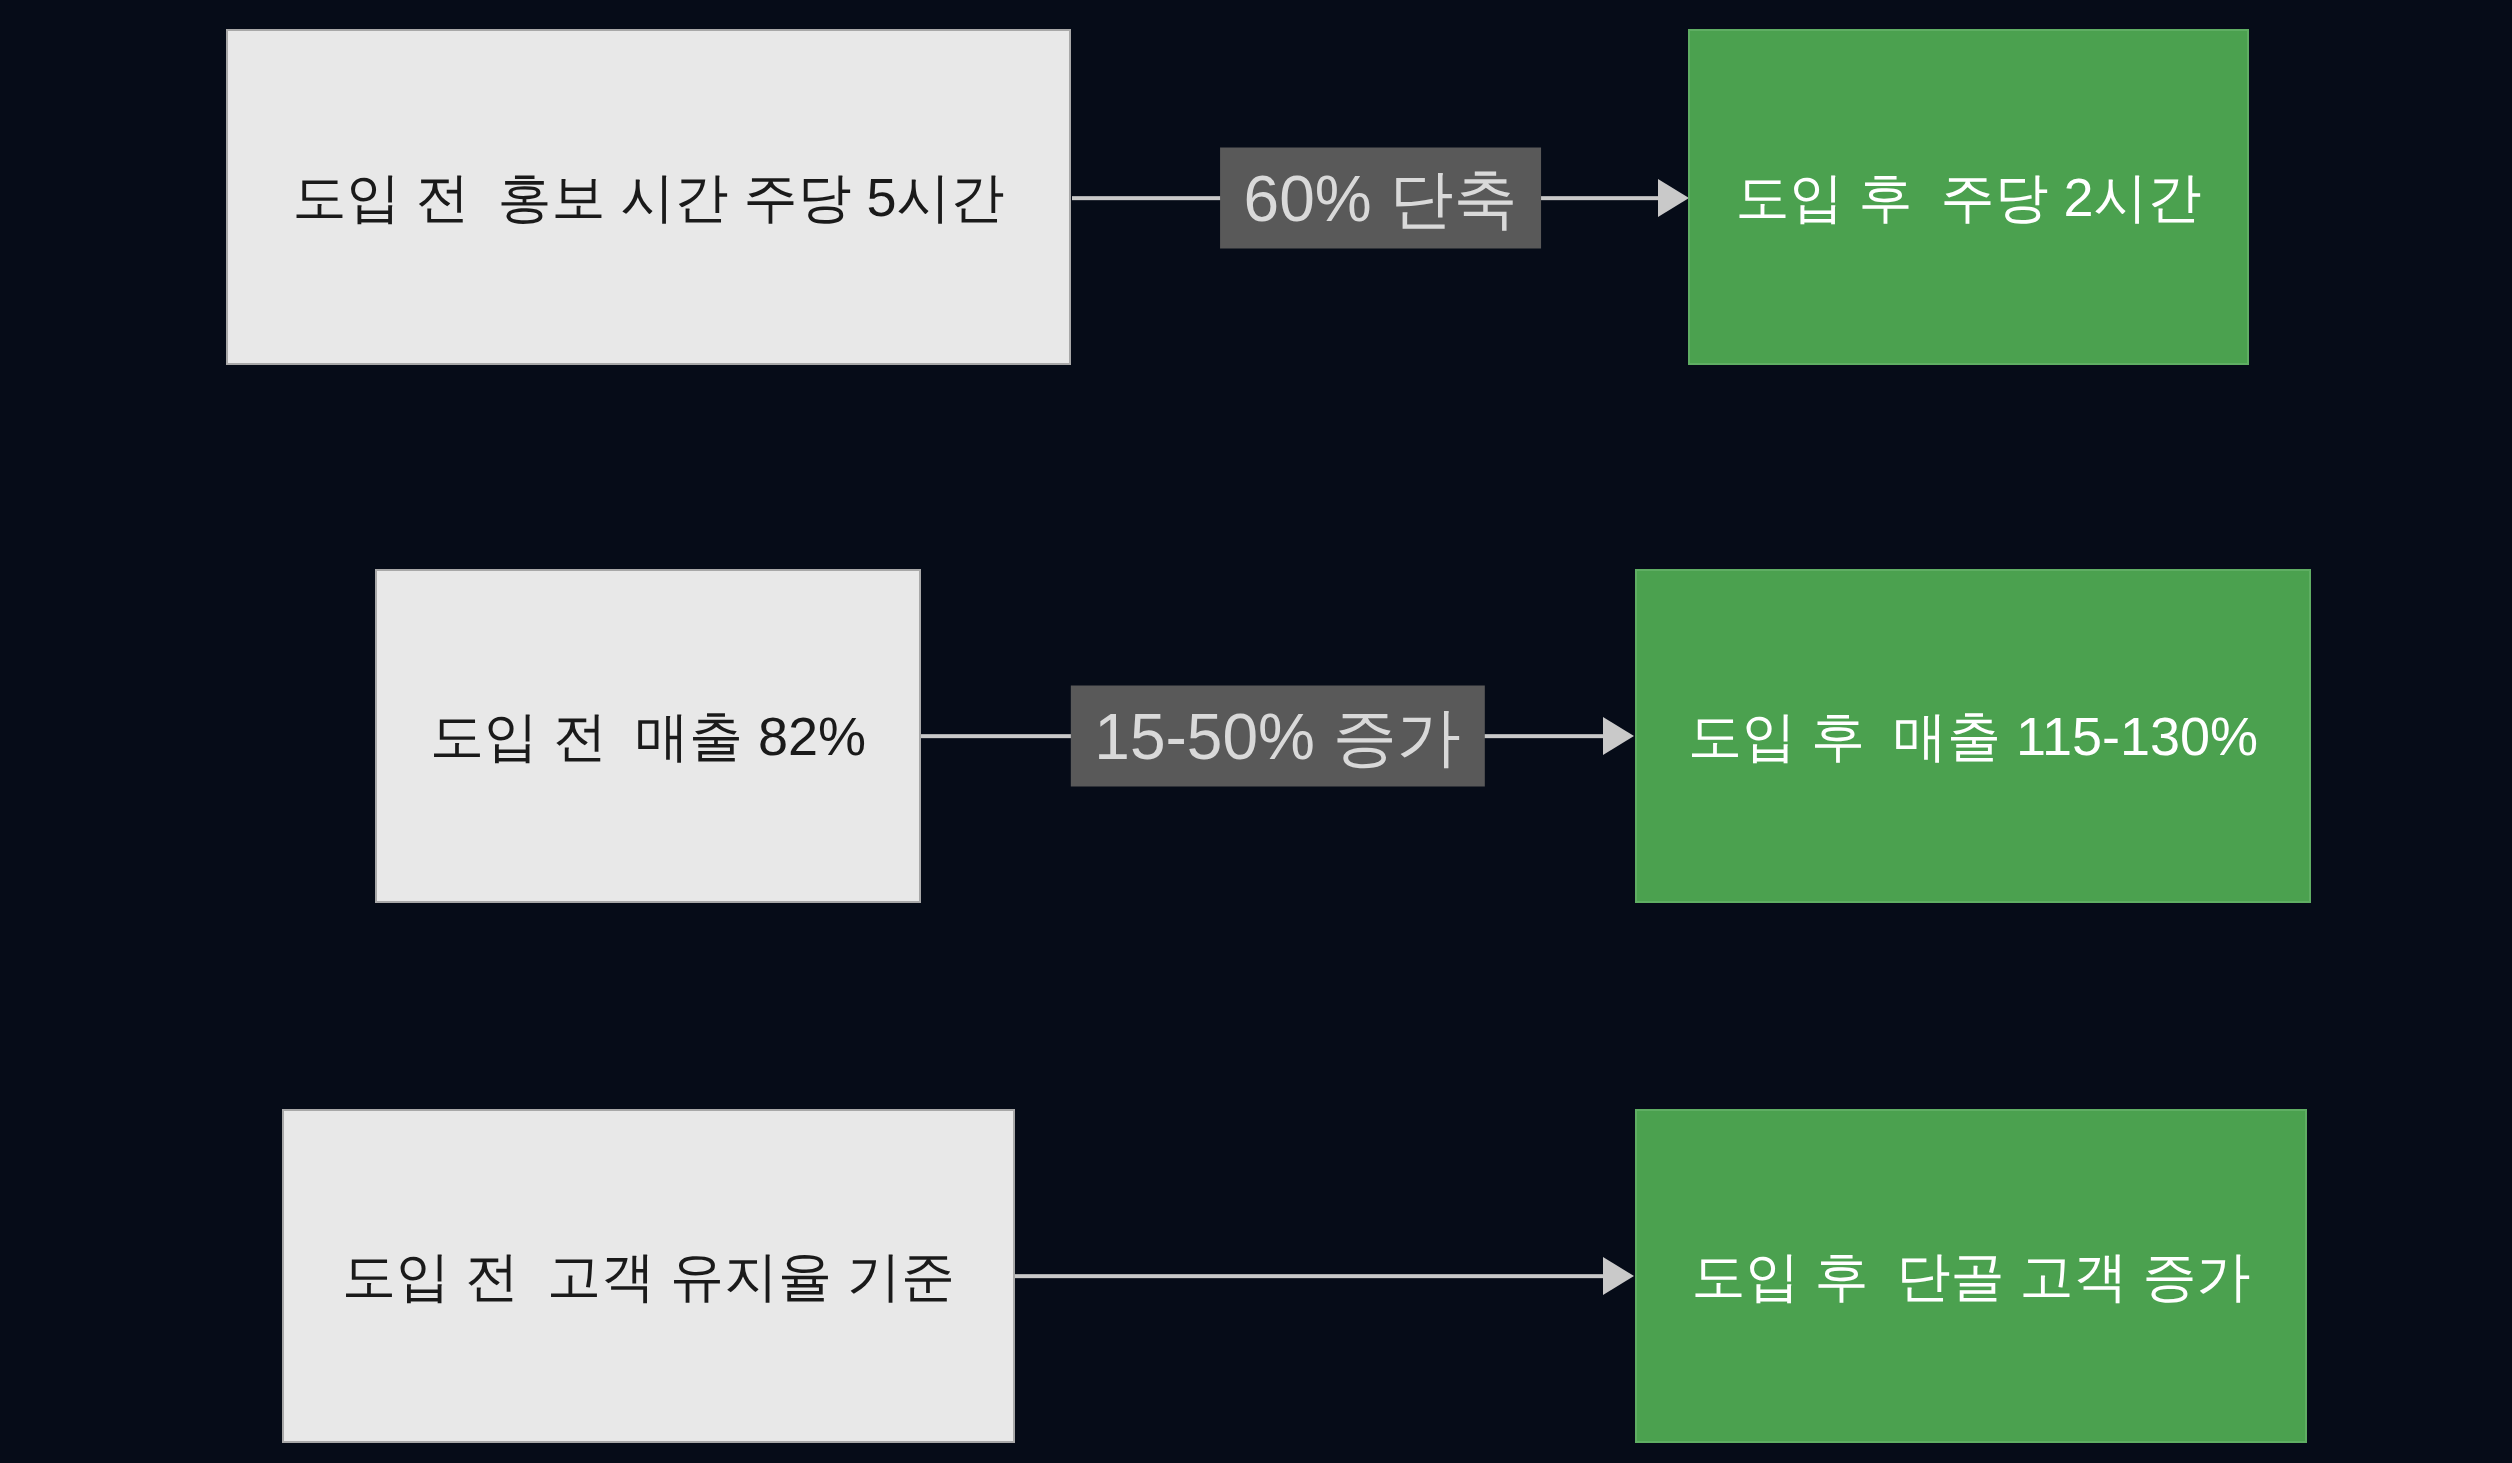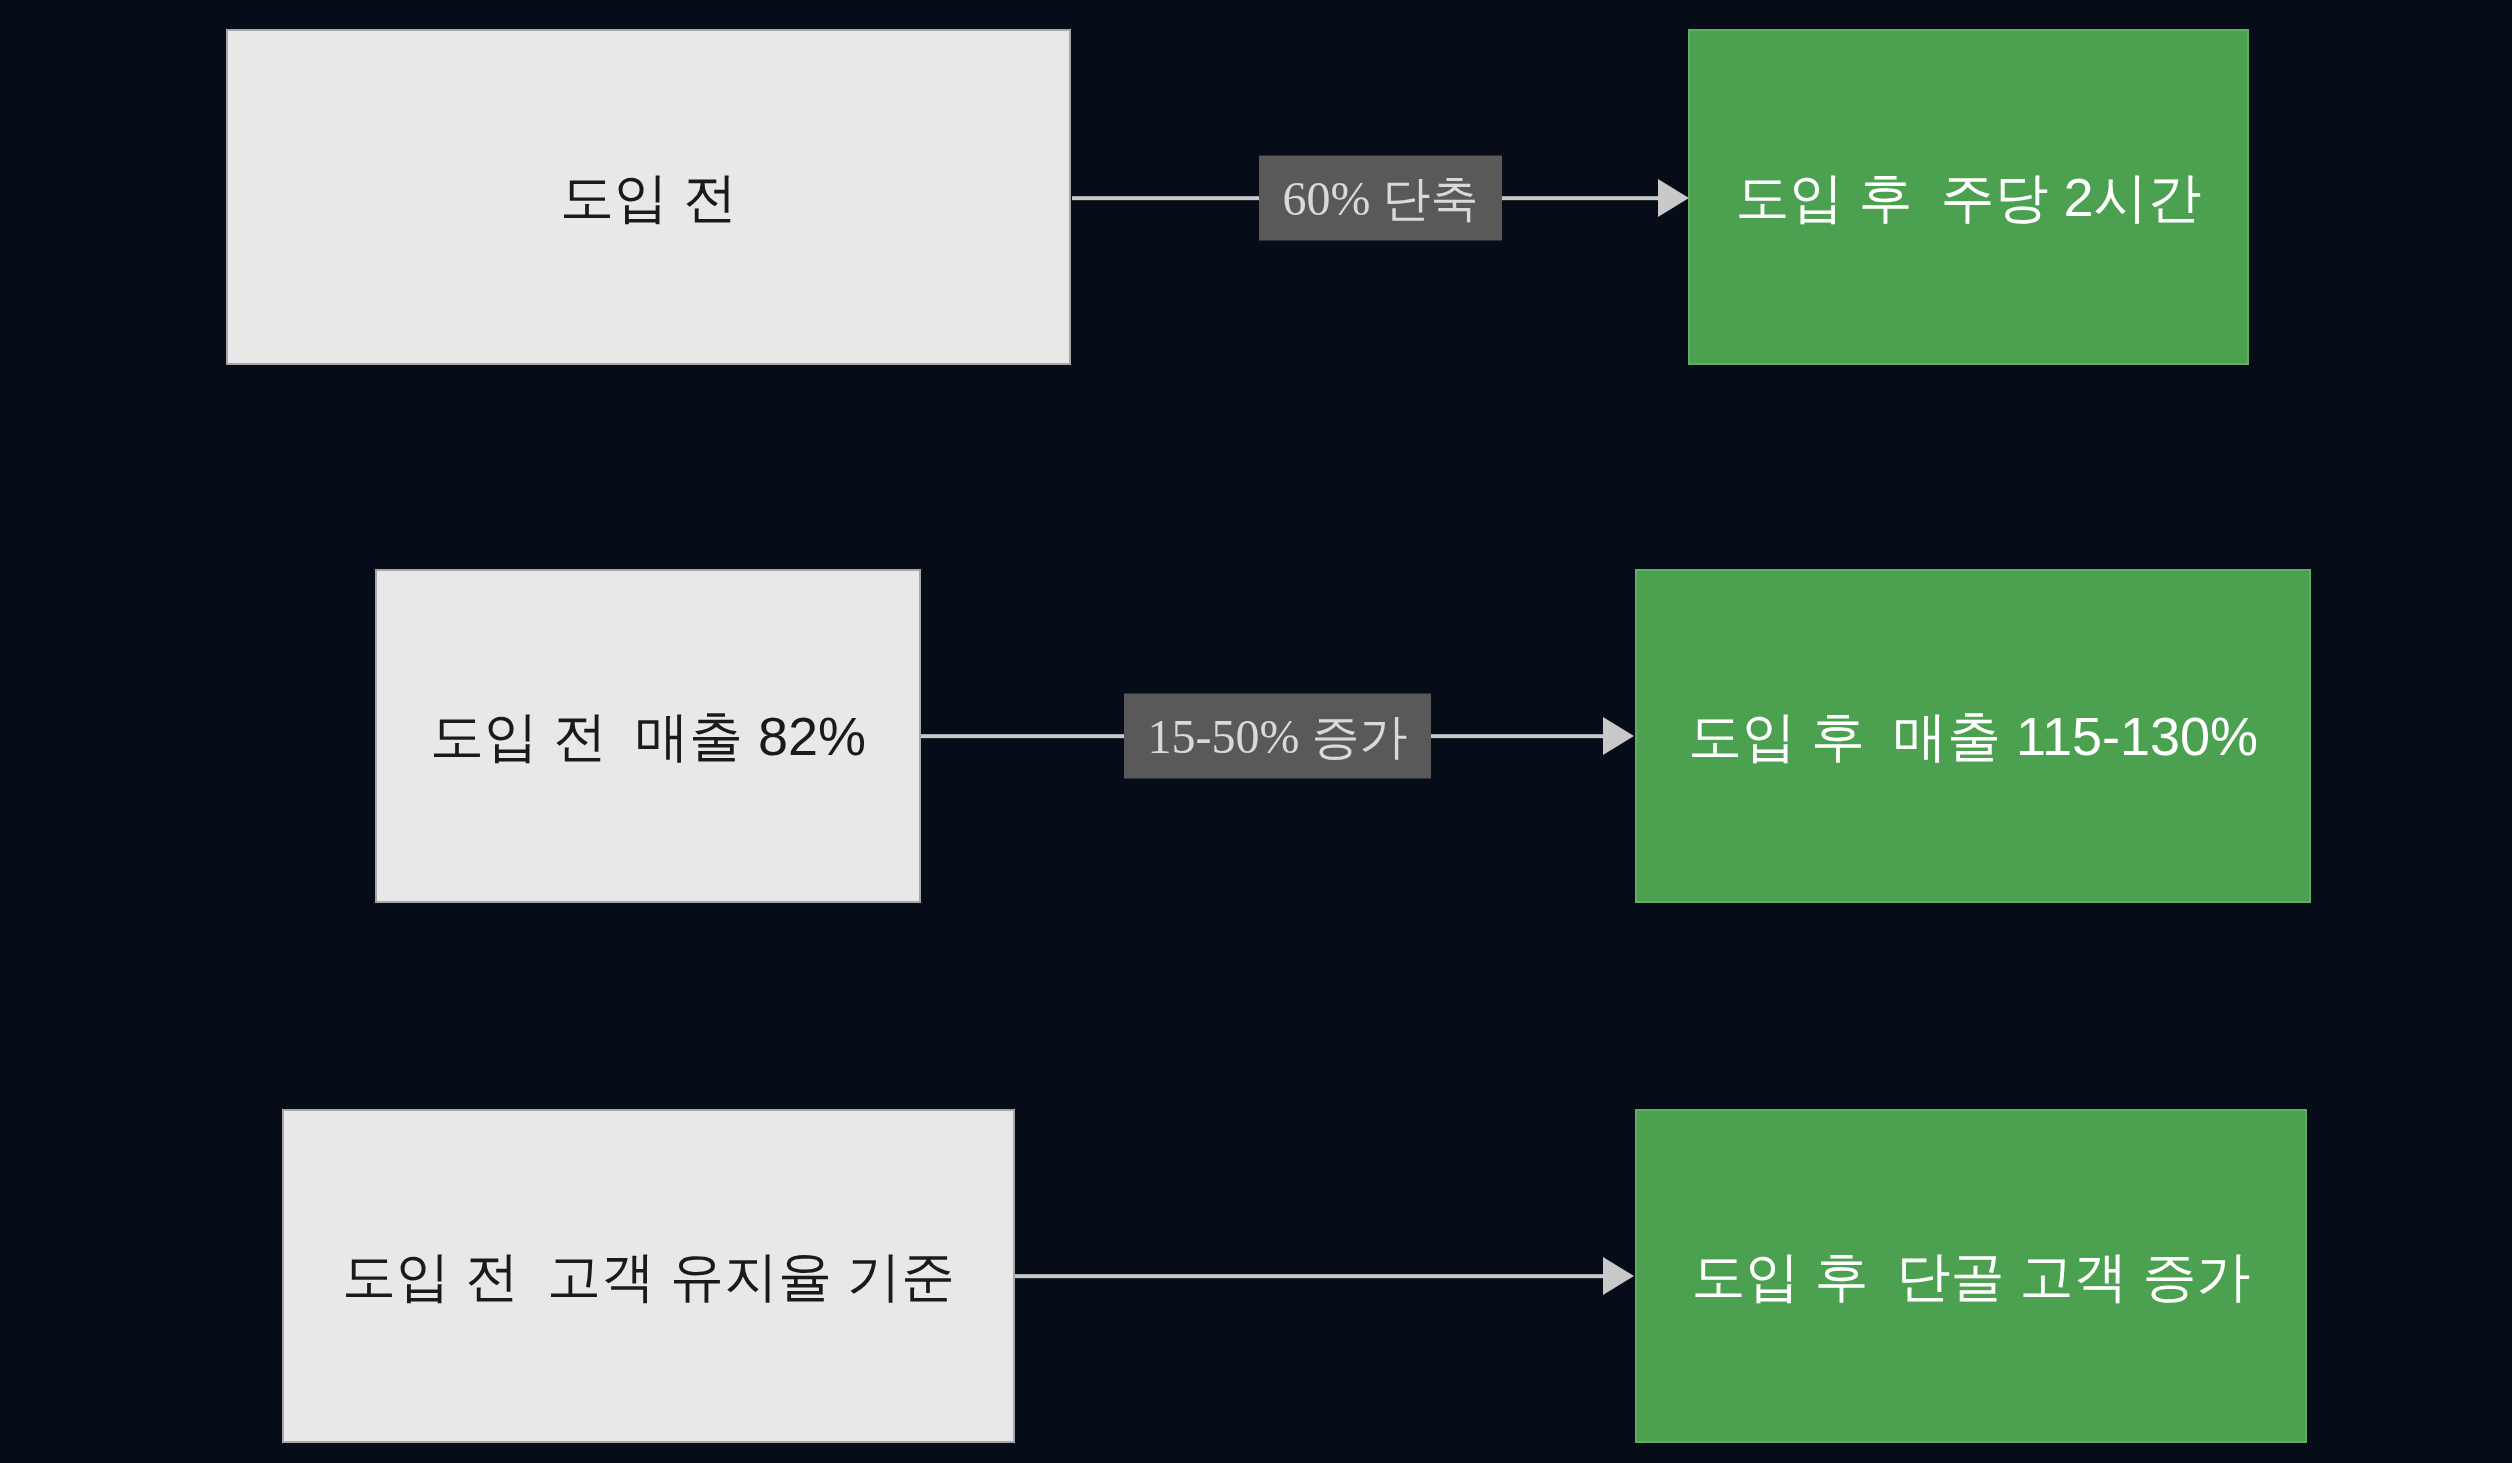--- a/index.html
+++ b/index.html
@@ -64,25 +64,24 @@
     border-top: 19.4px solid transparent;
     border-bottom: 19.4px solid transparent;
     border-left: 31px solid var(--arrow-line);
   }
   .badge {
     position: absolute;
     left: 50%; top: 50%;
     transform: translate(-50%, -50%);
     background: var(--badge-bg);
     color: var(--badge-text);
-    font-size: 48px;
+    font-size: 64px;
     line-height: 1.0;
     padding: 18.5px 24px;
     white-space: nowrap;
-    font-family: Liberation Serif, serif;
   }
   
   .r1-before { left: 226px;  top: 29px;  width: 845px; height: 336px; }
   .r1-conn   { left: 1072px; top: 152px; width: 617px; height: 92px; }
   .r1-after  { left: 1688px; top: 29px;  width: 561px; height: 336px; }
   
   .r2-before { left: 375px;  top: 569px; width: 546px; height: 334px; }
   .r2-conn   { left: 921px;  top: 690px; width: 713px; height: 92px; }
   .r2-after  { left: 1635px; top: 569px; width: 676px; height: 334px; }
   
@@ -90,20 +89,21 @@
   .r3-conn   { left: 1015px; top: 1230px; width: 619px; height: 92px; }
   .r3-after  { left: 1635px; top: 1109px; width: 672px; height: 334px; }
 </style>
 </head>
 <body>
 
 <div class="canvas">
 
   <div class="box before r1-before">
     <div>도입 전</div>
+    <div>홍보 시간 주당 5시간</div>
   </div>
   <div class="connector r1-conn">
     <div class="conn-line"></div>
     <div class="arrow-head"></div>
     <div class="badge">60% 단축</div>
   </div>
   <div class="box after r1-after">
     <div>도입 후</div>
     <div>주당 2시간</div>
   </div>

